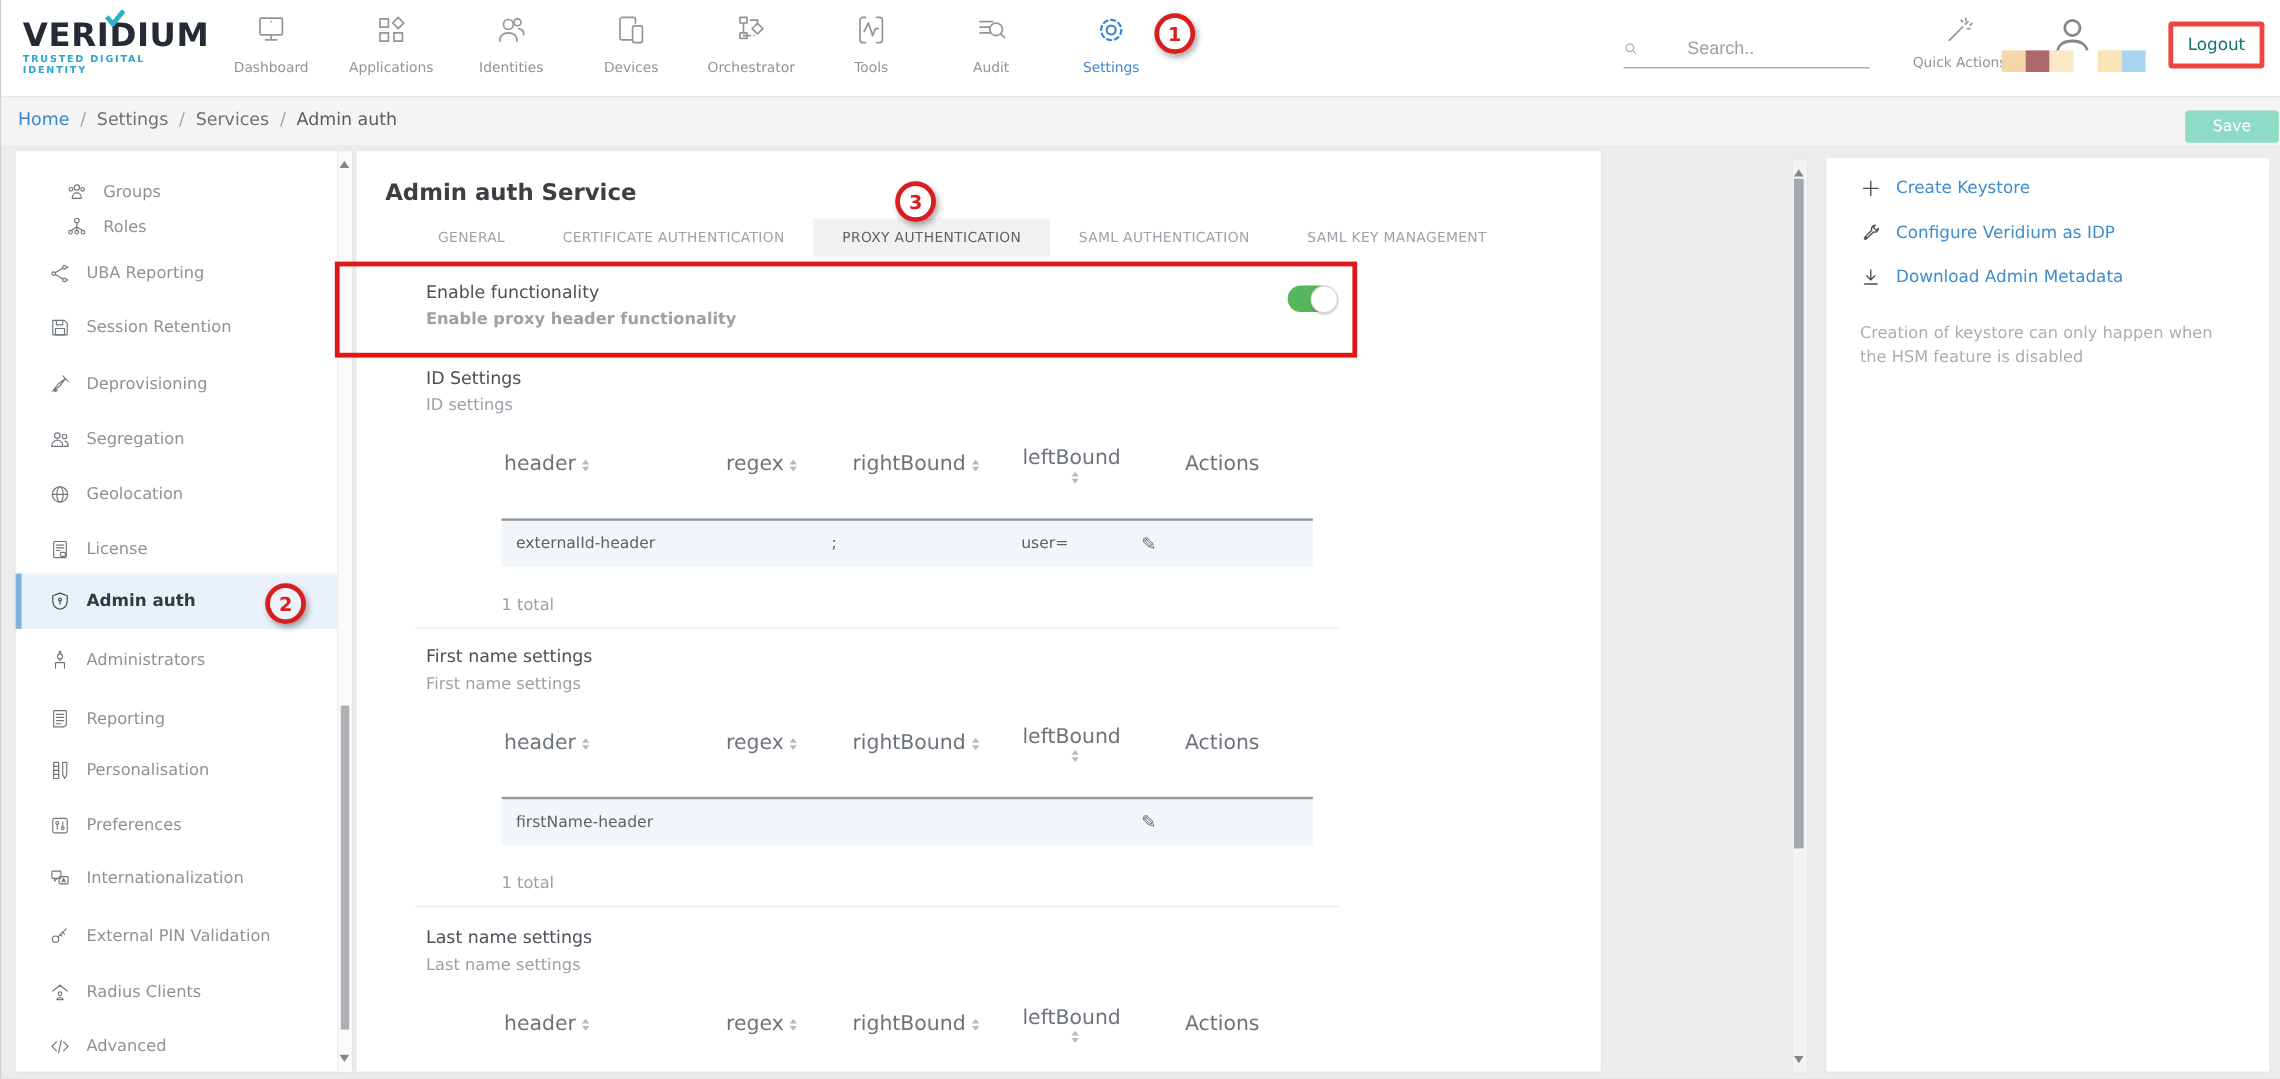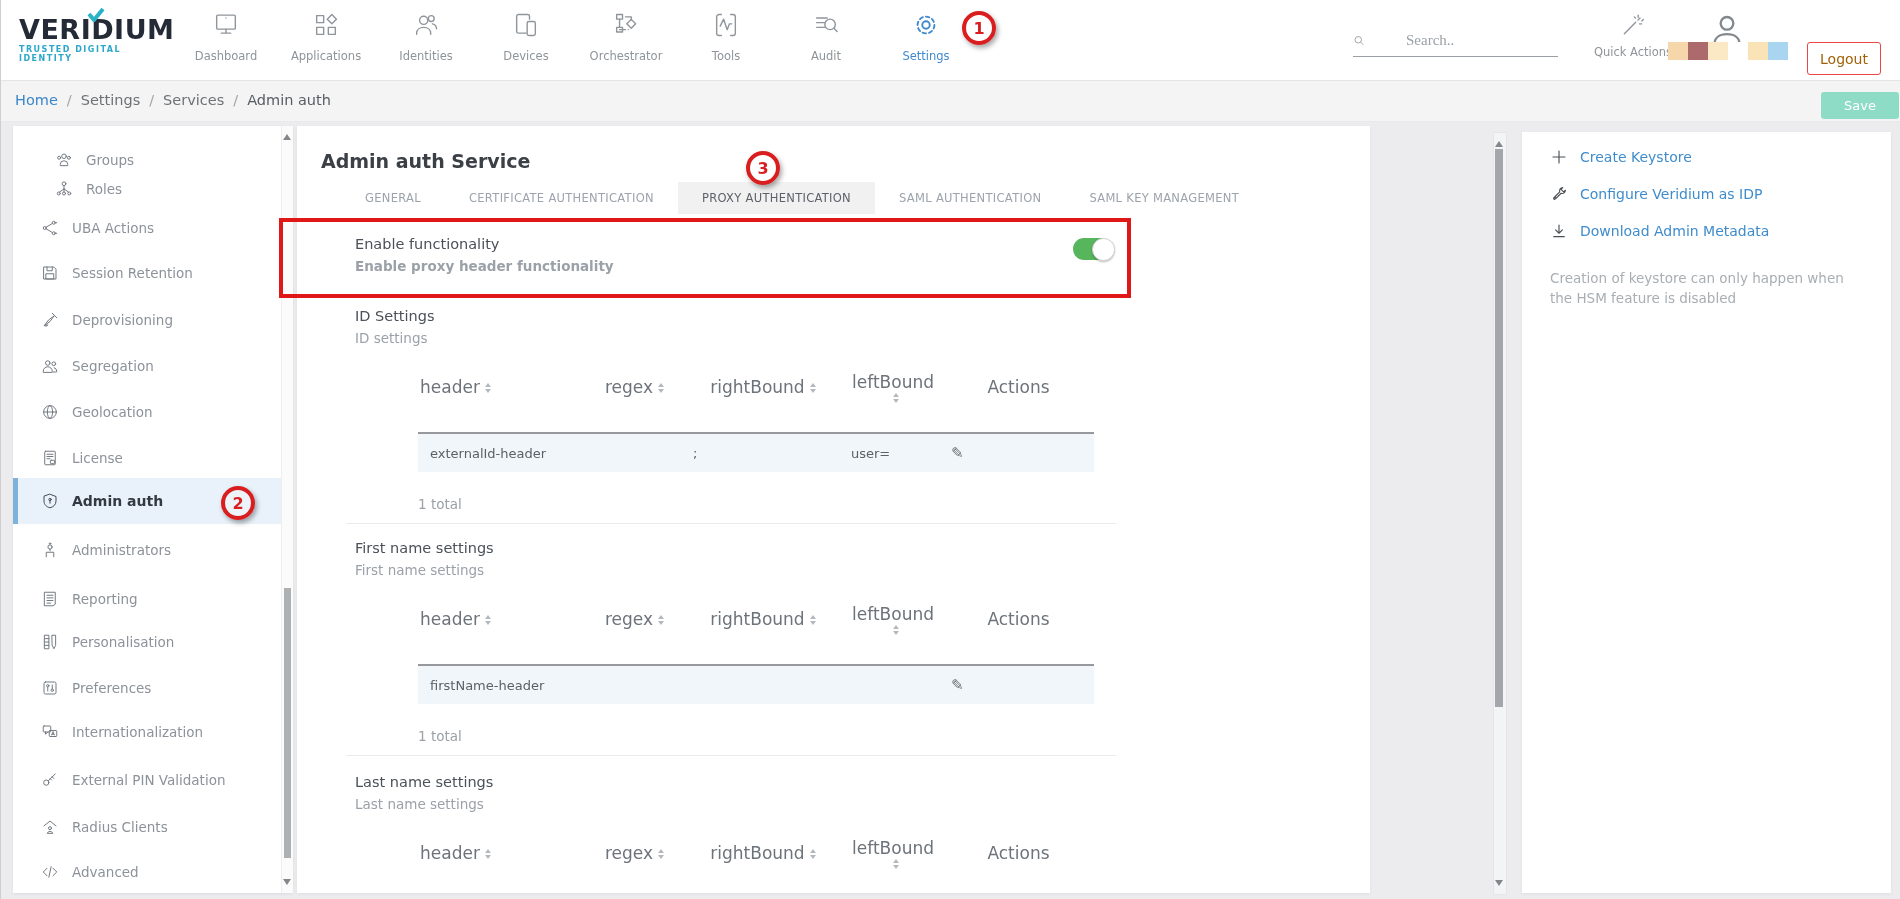--- a/index.html
+++ b/index.html
@@ -13,30 +13,30 @@
   .logo-tag{font-size:8px;color:#2ba7c9;letter-spacing:1.5px;font-weight:bold;margin-top:1px;}
   .nav-items{position:absolute;left:175px;top:7px;display:flex;}
   .nav-item{width:100px;text-align:center;cursor:pointer;}
   .nav-ico{display:block;height:38px;padding-top:4px;}
   .nav-ico svg{width:28px;height:28px;stroke:#90959b;fill:none;stroke-width:1.2;stroke-linecap:round;stroke-linejoin:round;}
   .nav-label{font-size:11.5px;color:#8f9499;}
   .nav-item.active .nav-label{color:#4189cf;}
   .nav-item.active svg{stroke:#4189cf;}
   .search{position:absolute;left:1352px;top:24px;width:205px;border-bottom:1px solid #9aa0a5;height:32px;display:flex;align-items:center;gap:18px;}
   .search svg{width:19px;height:19px;stroke:#7d8setColor287;stroke:#7d8287;fill:none;stroke-width:1.4;}
-  .search input{border:none;outline:none;background:transparent;font-family:Liberation Serif, serif;font-size:15px;color:#6d7276;width:150px;margin-left:21px;}
+  .search input{border:none;outline:none;background:transparent;font-family:Liberation Sans, sans-serif;font-size:15px;color:#6d7276;width:150px;margin-left:21px;}
   .search input::placeholder{color:#9aa0a6;}
   .quick-actions{position:absolute;left:1582px;top:12px;width:100px;text-align:center;}
   .quick-actions svg{width:26px;height:26px;stroke:#8f959b;fill:none;stroke-width:1.3;stroke-linecap:round;}
   .qa-label{font-size:11.5px;color:#8f9499;margin-top:3px;}
   .swatches{position:absolute;left:1667px;top:42px;display:flex;z-index:4;}
   .swatches i{display:block;width:20px;height:18px;}
   .avatar{position:absolute;left:1706px;top:10px;}
   .avatar svg{width:40px;height:40px;stroke:#83888d;fill:none;stroke-width:1.4;stroke-linecap:round;}
-  .logout-btn{position:absolute;left:1806px;top:18px;width:72px;height:31px;border:1px solid #ef4444;border-radius:3px;background:#fff;font-size:14px;color:#a16207;display:flex;align-items:center;justify-content:center;cursor:pointer;margin-top:24px;}
+  .logout-btn{position:absolute;left:1806px;top:18px;width:72px;height:31px;border:4px solid #ef4444;border-radius:3px;background:#fff;font-size:14px;color:#0f766e;display:flex;align-items:center;justify-content:center;cursor:pointer;}
 
   
   .bc-bar{position:absolute;top:80px;left:0;right:0;height:41px;background:#f4f4f5;border-bottom:1px solid #e9e9ea;}
   .breadcrumb{position:absolute;left:14px;top:12px;font-size:14.5px;display:flex;gap:9px;}
   .bc-home{color:#3a86c8;cursor:pointer;}
   .bc-sep{color:#a0a5ab;}
   .bc-mid{color:#6d7276;cursor:pointer;}
   .bc-cur{color:#585d62;}
   .save-btn{position:absolute;left:1820px;top:92px;width:78px;height:27px;background:#8fdcc6;color:#fff;font-size:13px;border-radius:3px;display:flex;align-items:center;justify-content:center;cursor:pointer;}
 
@@ -50,21 +50,21 @@
   .sb-item.active{background:#e9f2fa;border-left:5px solid #7fb2da;padding-left:23px;height:46px;}
   .sb-item.active .sb-label{color:#343a42;font-weight:bold;font-size:14px;}
   .sb-item.active svg{stroke:#40474e;}
   .sb-scroll{position:absolute;right:0;top:0;bottom:0;width:11px;background:#fbfbfc;border-left:1px solid #eeeeef;}
   .sb-thumb{position:absolute;left:2px;width:7px;top:462px;height:270px;background:#aeb1b4;cursor:grab;}
   .tri-up,.tri-dn{position:absolute;left:1px;width:0;height:0;border-left:4px solid transparent;border-right:4px solid transparent;}
   .tri-up{top:8px;border-bottom:6px solid #83878b;}
   .tri-dn{bottom:8px;border-top:6px solid #83878b;}
 
   
-  .main-card{position:absolute;left:296px;top:126px;width:1037px;height:767px;background:#fff;box-shadow:0 1px 3px rgba(0,0,0,.06);overflow:hidden;z-index:2;padding-left:36px;}
+  .main-card{position:absolute;left:296px;top:126px;width:1037px;height:767px;background:#fff;box-shadow:0 1px 3px rgba(0,0,0,.06);overflow:hidden;z-index:2;}
   .page-title{position:absolute;left:24px;top:24px;font-size:19px;font-weight:bold;color:#3a4046;}
   .tabs{position:absolute;left:44px;top:56px;height:32px;display:flex;}
   .tab{padding:0 24px;line-height:32px;font-size:11.5px;letter-spacing:.3px;color:#9ca3ab;cursor:pointer;white-space:nowrap;}
   .tab.active{background:#f1f1f2;color:#5d6268;}
   .enable-title{position:absolute;left:58px;top:110px;font-size:14.5px;color:#4b5158;}
   .enable-sub{position:absolute;left:58px;top:132px;font-size:13.5px;color:#9ba1a8;font-weight:bold;}
   .toggle{position:absolute;left:776px;top:112px;width:38px;height:22px;background:#57b55b;border-radius:11px;cursor:pointer;}
   .toggle .knob{position:absolute;left:19px;top:0;width:21px;height:21px;background:#fff;border:1px solid #d5d5d5;border-radius:50%;box-shadow:0 1px 2px rgba(0,0,0,.25);}
   .section{position:absolute;left:58px;width:1035px;}
   .sec-title{font-size:14.5px;color:#4b5158;line-height:20px;}
@@ -257,21 +257,21 @@
     </div>
     <div class="sb-item" style="top:88px">
       <span class="sb-ico">
           <svg viewBox="0 0 24 24">
             <circle cx="5" cy="12" r="2"></circle>
             <circle cx="17" cy="5" r="2"></circle>
             <circle cx="17" cy="19" r="2"></circle>
             <path d="M6.8 11L15 6M6.8 13L15 18M19 5h2M19 19h2"></path>
           </svg>
         </span>
-      <span class="sb-label">UBA Actions</span>
+      <span class="sb-label">UBA Reporting</span>
     </div>
     <div class="sb-item" style="top:133px">
       <span class="sb-ico">
           <svg viewBox="0 0 24 24">
             <path d="M4 4h13l3 3v13H4z"></path>
             <path d="M8 4v5h7V4M7 13h10v7H7z"></path>
           </svg>
         </span>
       <span class="sb-label">Session Retention</span>
     </div>

